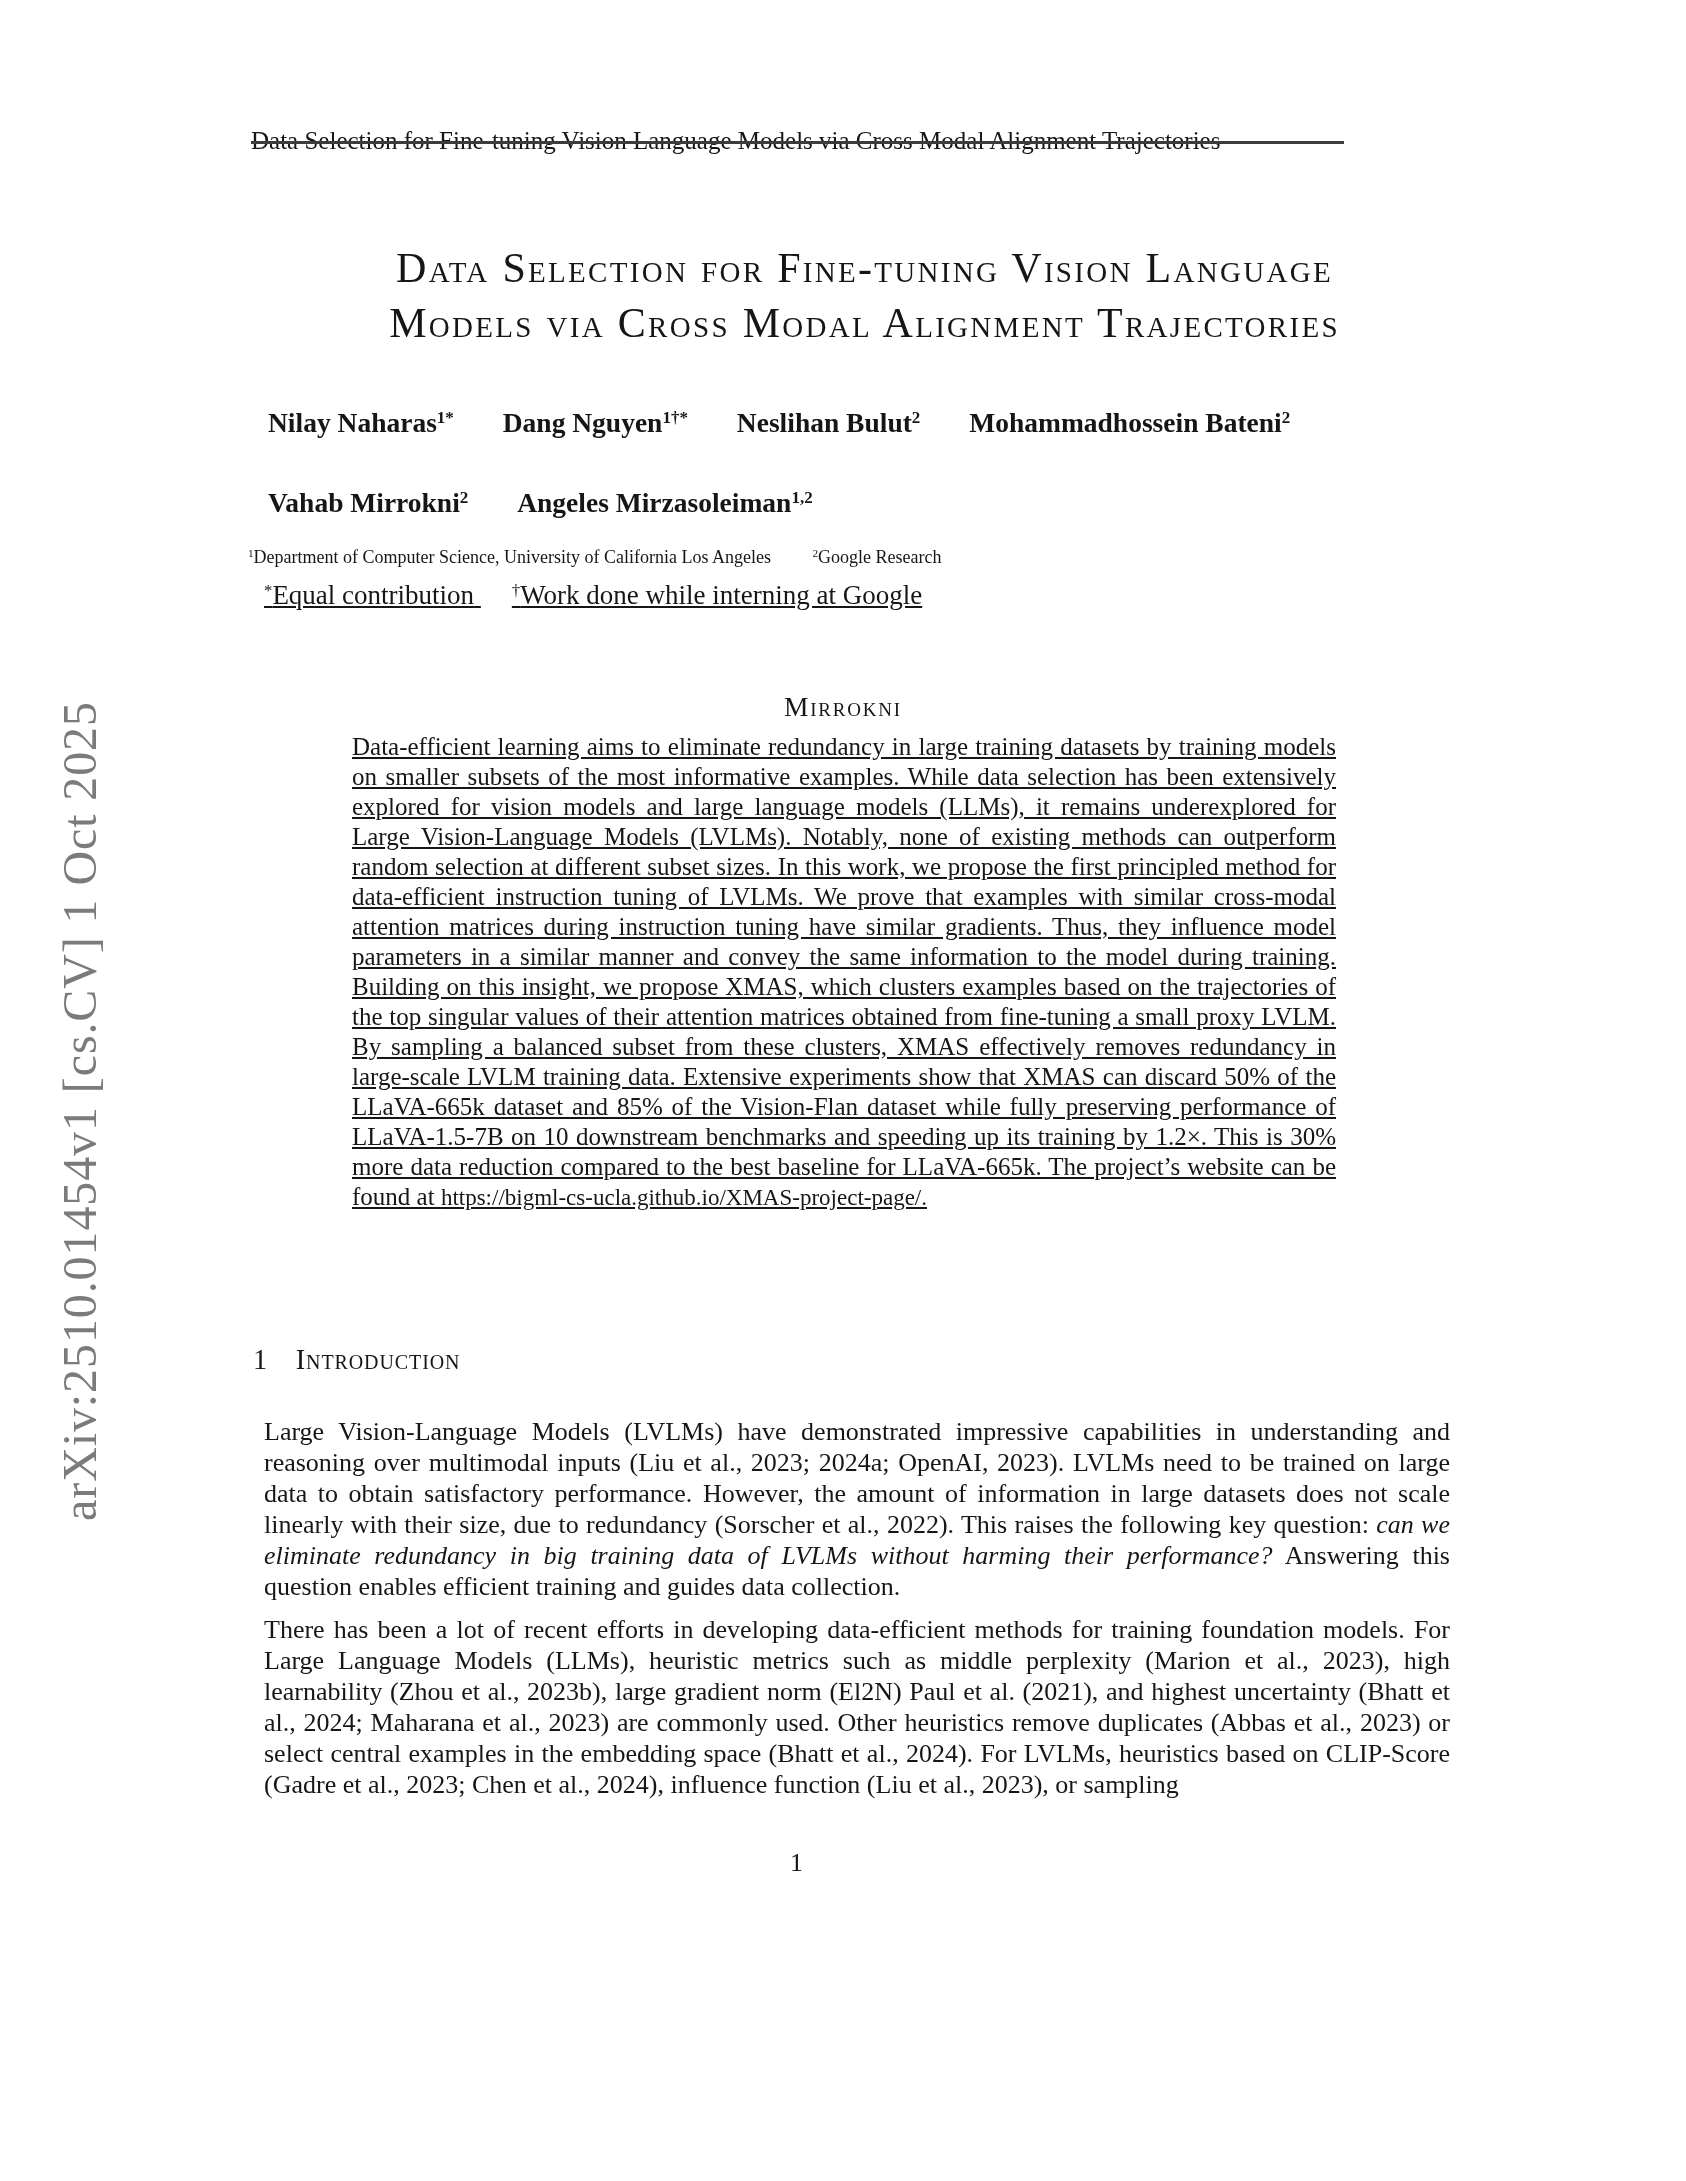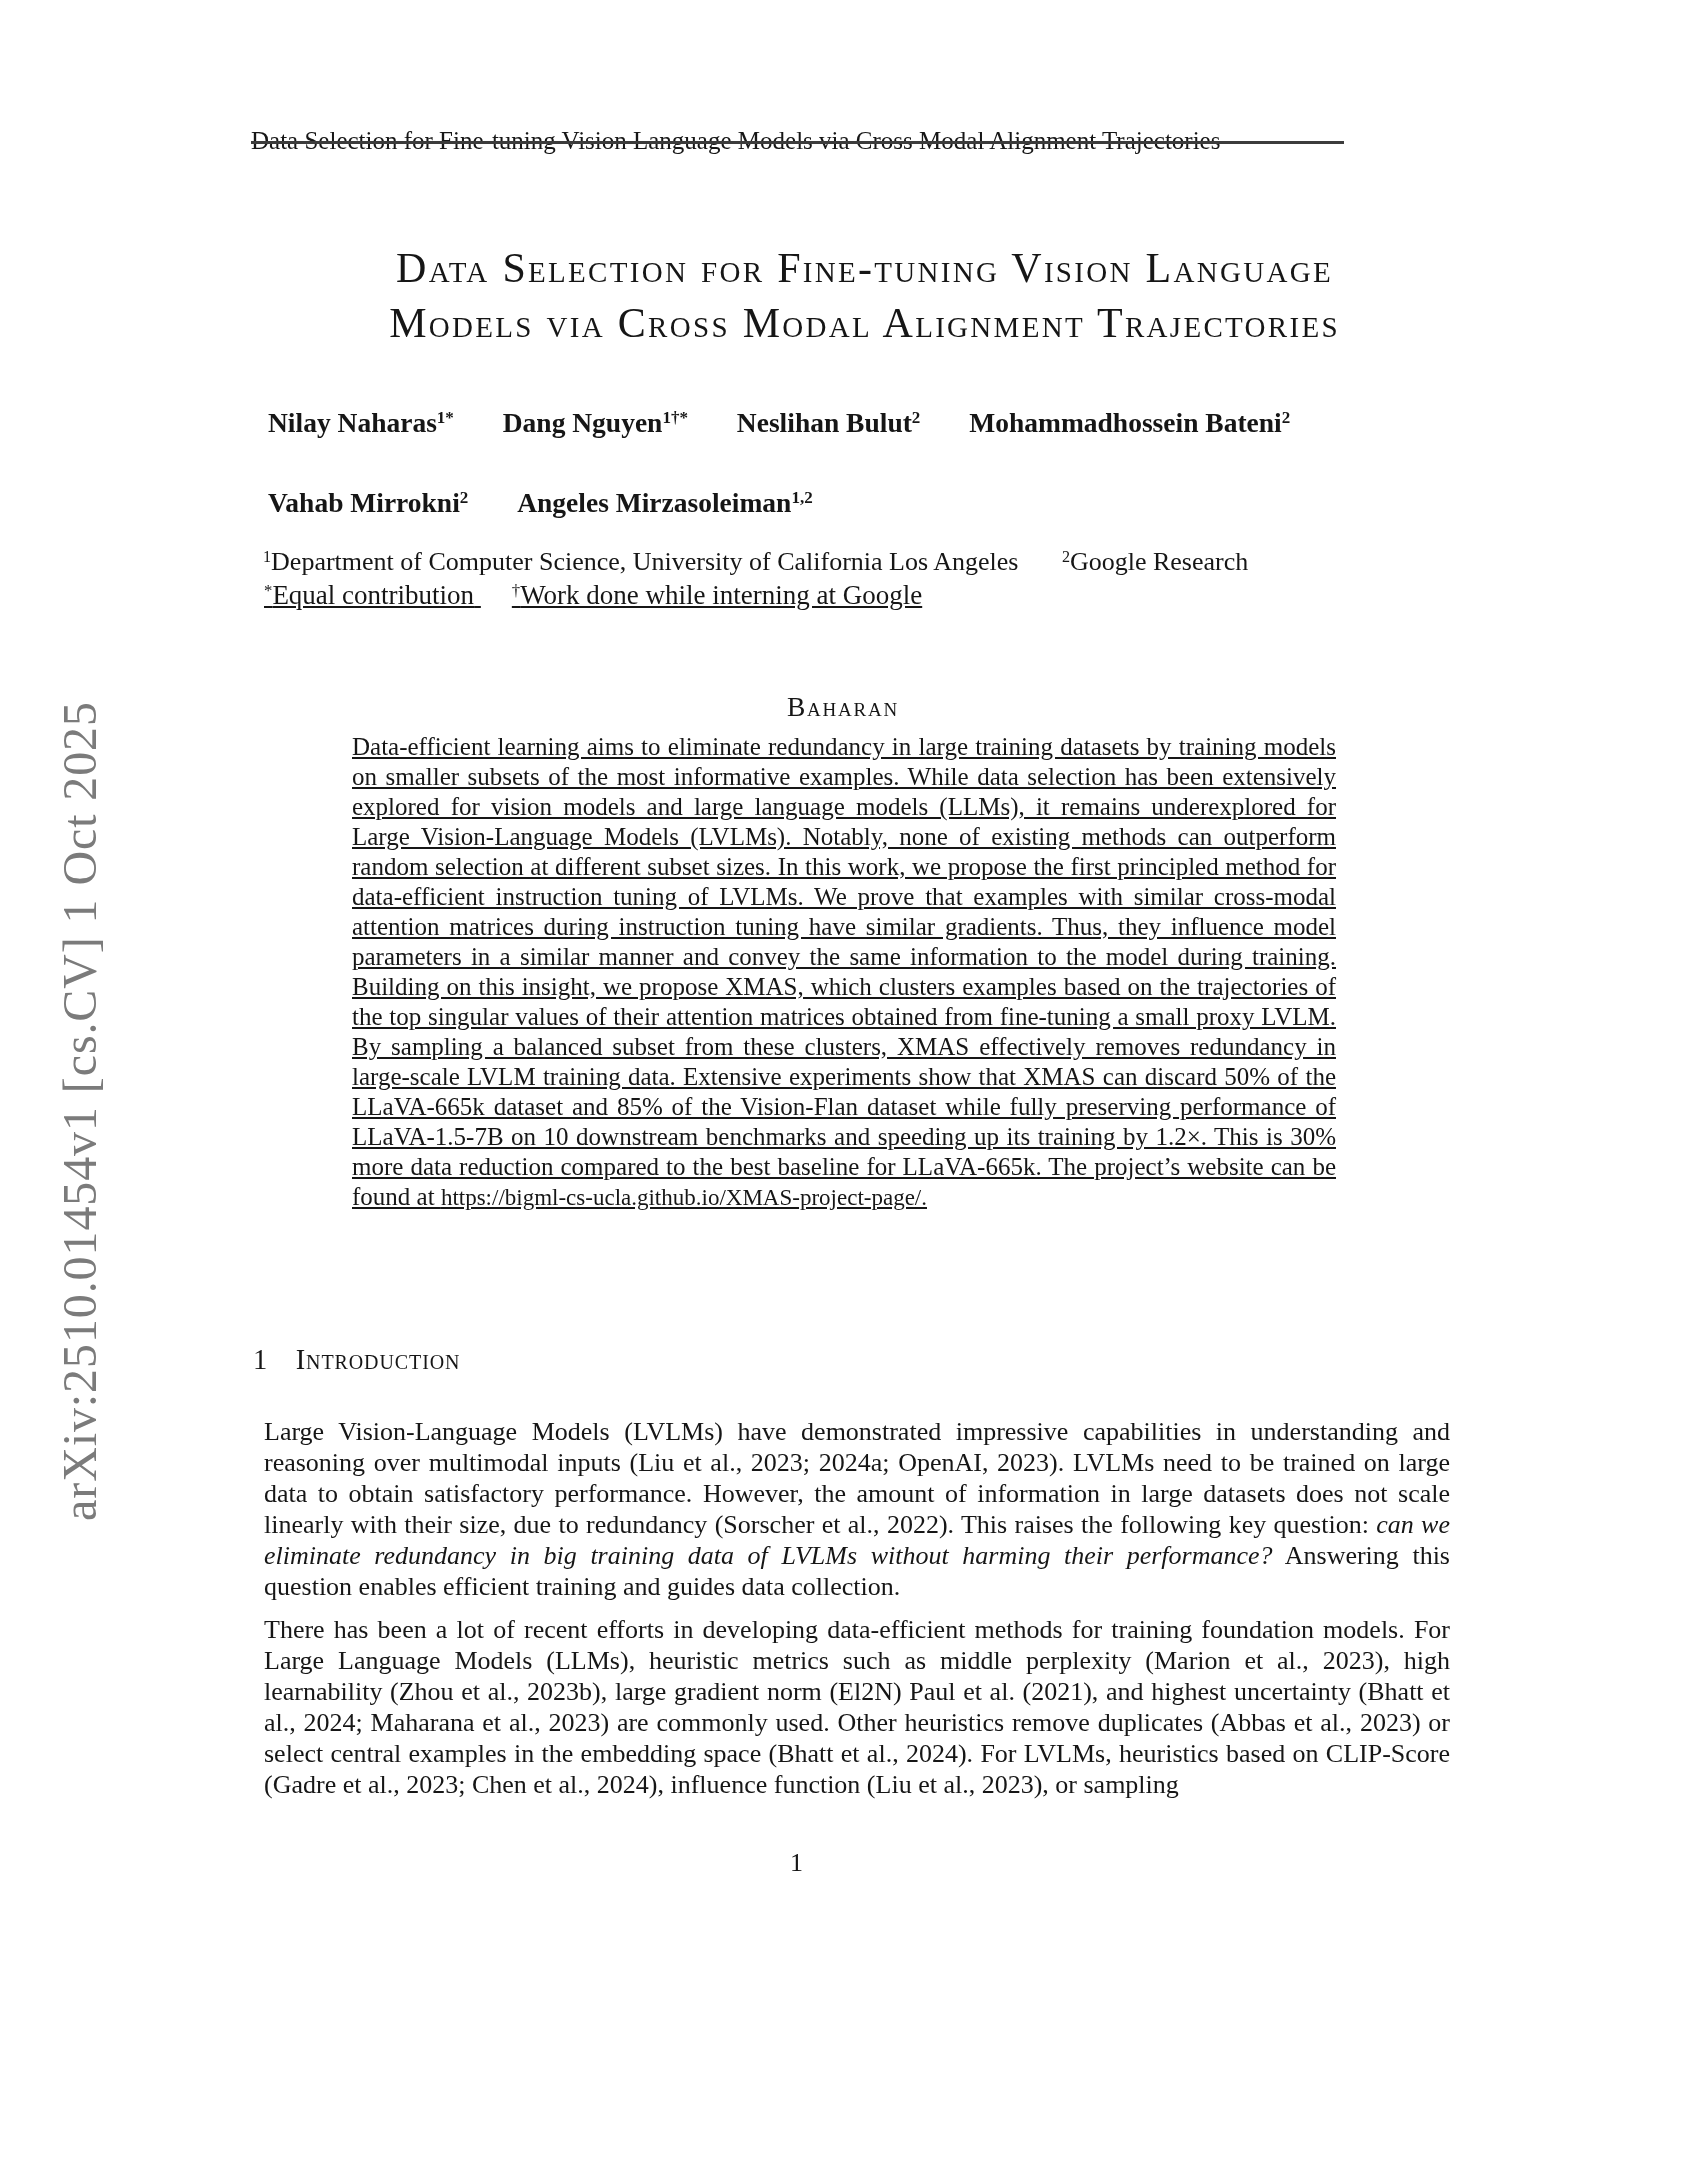--- a/index.html
+++ b/index.html
@@ -53,21 +53,21 @@
     letter-spacing: 2.3px;
     text-align: center;
   }
 
   .authors-row { position: absolute; left: 268px; font-size: 27.5px; font-weight: bold; white-space: nowrap; }
   .authors-row.row1 { top: 407px; }
   .authors-row.row2 { top: 487px; }
   .author + .author { margin-left: 42px; }
   .sup { font-size: 0.62em; position: relative; top: -0.5em; }
 
-  .affil-line { position: absolute; left: 263px; top: 547px; font-size: 26px; white-space: nowrap; font-weight: normal; }
+  .affil-line { position: absolute; left: 248px; top: 547px; font-size: 18px; white-space: nowrap; font-weight: normal; }
   .affil + .affil { margin-left: 37px; }
   .notes-line { position: absolute; left: 264px; top: 580px; font-size: 27px; white-space: nowrap; text-decoration: underline; }
   .note + .note { margin-left: 31px; }
 
   .abstract-heading {
     position: absolute;
     left: 250px;
     top: 691px;
     width: 1186px;
     text-align: center;
@@ -148,21 +148,21 @@
   <div class="affil-line">
     <span class="affil"><span class="sup">1</span><span>Department of Computer Science, University of California Los Angeles</span></span>
     <span class="affil"><span class="sup">2</span><span>Google Research</span></span>
   </div>
 
   <div class="notes-line">
     <span class="note"><span class="sup">*</span><span>Equal contribution</span></span>
     <span class="note"><span class="sup">†</span><span>Work done while interning at Google</span></span>
   </div>
 
-  <div class="abstract-heading">Baharan</div>
+  <div class="abstract-heading">Mirrokni</div>
 
   <div class="abstract-body">
     <span>Data-efficient learning aims to eliminate redundancy in large training datasets by training models on smaller subsets of the most informative examples. While data selection has been extensively explored for vision models and large language models (LLMs), it remains underexplored for Large Vision-Language Models (LVLMs). Notably, none of existing methods can outperform random selection at different subset sizes. In this work, we propose the first principled method for data-efficient instruction tuning of LVLMs. We prove that examples with similar cross-modal attention matrices during instruction tuning have similar gradients. Thus, they influence model parameters in a similar manner and convey the same information to the model during training. Building on this insight, we propose XMAS, which clusters examples based on the trajectories of the top singular values of their attention matrices obtained from fine-tuning a small proxy LVLM. By sampling a balanced subset from these clusters, XMAS effectively removes redundancy in large-scale LVLM training data. Extensive experiments show that XMAS can discard 50% of the LLaVA-665k dataset and 85% of the Vision-Flan dataset while fully preserving performance of LLaVA-1.5-7B on 10 downstream benchmarks and speeding up its training by 1.2×. This is 30% more data reduction compared to the best baseline for LLaVA-665k. The project’s website can be found at </span><span class="url-text">https://bigml-cs-ucla.github.io/XMAS-project-page/.</span>
   </div>
 
   <div class="section-heading">
     <span class="sec-num">1</span><span class="sec-word">Introduction</span>
   </div>
 
   <div class="body-par par-1">

